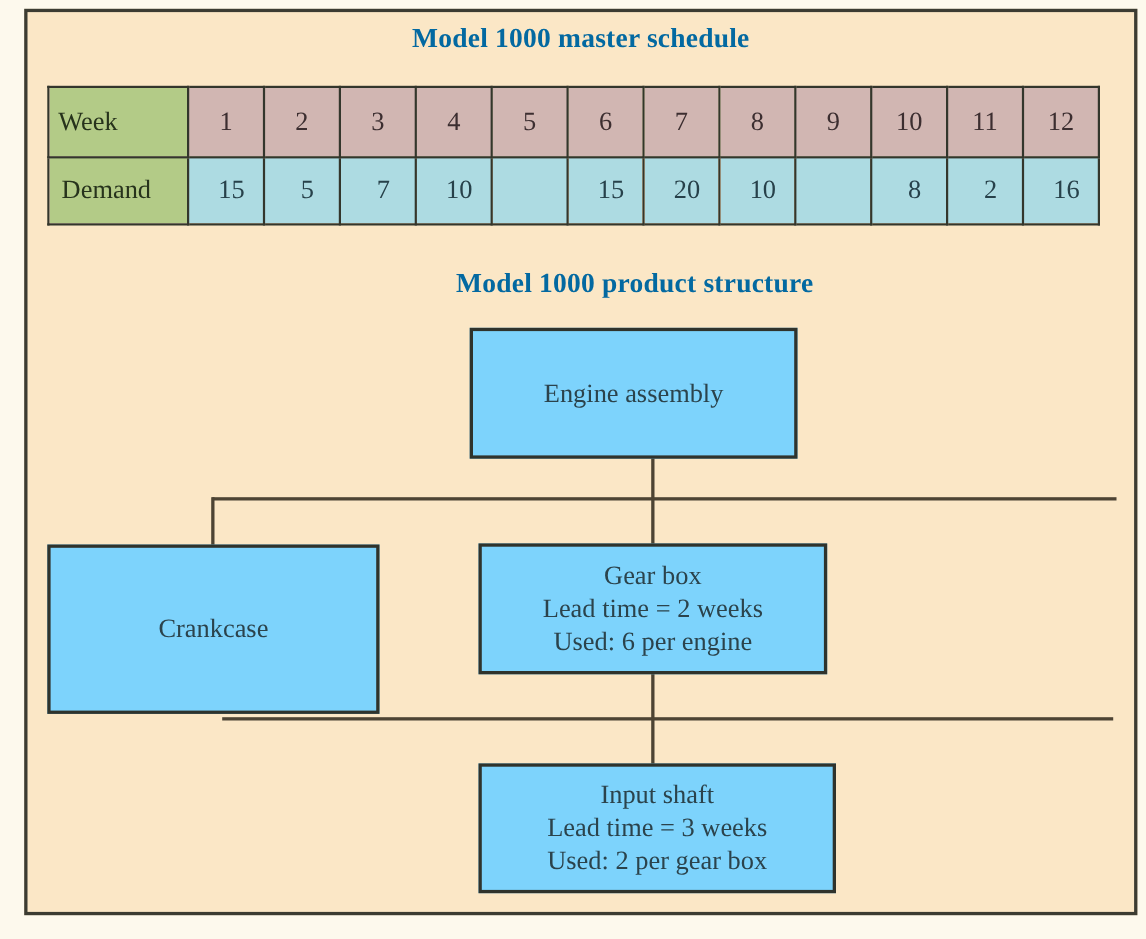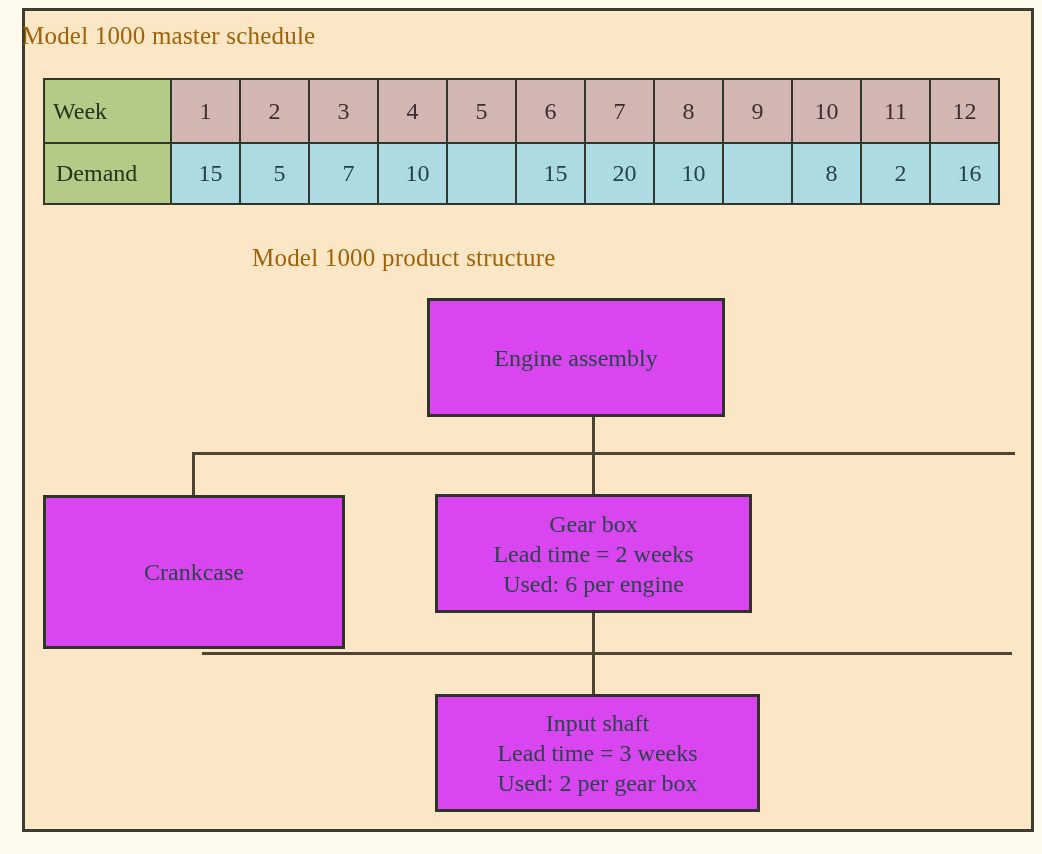--- a/index.html
+++ b/index.html
@@ -8,41 +8,41 @@
     background:#fdf9ed;
     font-family:"Liberation Serif","DejaVu Serif",serif;
     position:relative;overflow:hidden;
   }
   .stage{position:absolute;left:0;top:0;width:1042px;height:854px;}
   .panel{
     position:absolute;left:22px;top:8px;width:1012px;height:824px;
     box-sizing:border-box;border:3px solid #3c3c32;background:#fbe7c6;
   }
   .fig-title{
-    position:absolute;text-align:left;
-    font-weight:normal;font-size:25px;color:#a16207;letter-spacing:0.2px;
+    position:absolute;text-align:center;
+    font-weight:bold;font-size:25px;color:#0369a1;letter-spacing:0.2px;
   }
   .title-1{left:22px;top:22px;width:1012px;}
   .title-2{left:252px;top:244px;width:650px;}
   table.sched{
     position:absolute;left:43px;top:78px;
     border-collapse:collapse;table-layout:fixed;width:957px;
     font-size:24px;color:#352d26;
   }
   table.sched td{
     border:2px solid #33362c;overflow:hidden;white-space:nowrap;
   }
   tr.r-week td{height:60px;}
   tr.r-demand td{height:57px;padding-left:11px;}
   td.hdr{background:#b3cb87;text-align:left;padding-left:8px;color:#27331c;margin-left:20px;}
   td.wk{background:#d1b6b2;text-align:center;color:#3c2e30;}
   td.dm{background:#addbe2;text-align:center;color:#27414a;}
   .node{
     position:absolute;box-sizing:border-box;
-    background:#d946ef;border:3px solid #2f332c;
+    background:#7dd3fc;border:3px solid #2f332c;
     display:flex;flex-direction:column;align-items:center;justify-content:center;
     font-size:24px;line-height:30px;color:#2b434c;text-align:center;
   }
   .conn{position:absolute;background:#4d4434;}
 </style>
 </head>
 <body>
 
 <div class="stage">
 

